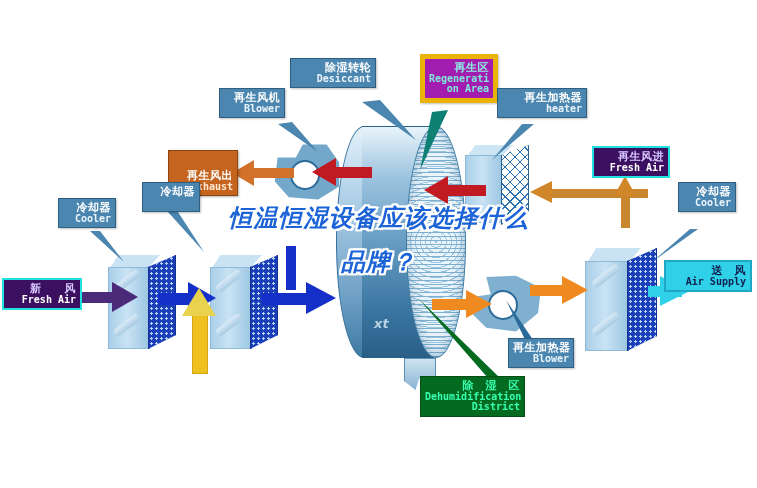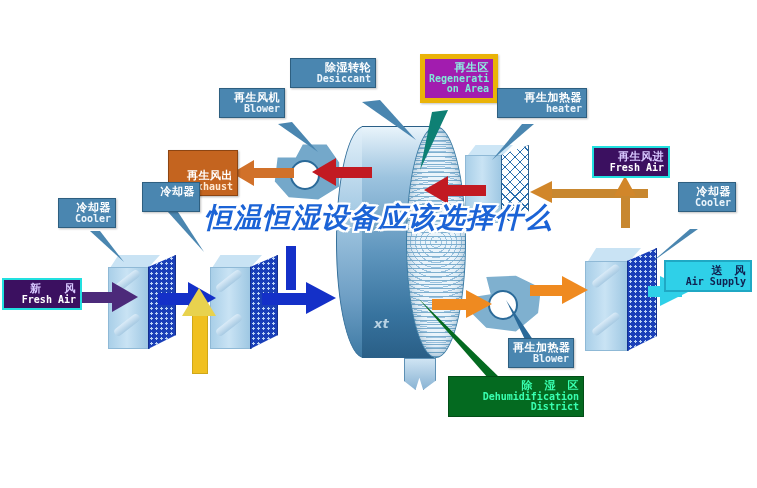--- a/index.html
+++ b/index.html
@@ -51,21 +51,21 @@
   
   .cal-yellow{background:#f2c120;border:2px solid #7e8f1e;}
   .cal-yellow .cn{color:#2a2000;}
   .cal-yellow .en{color:#1d1600;}
 
   
   #headline{position:absolute;left:0;right:0;top:196px;text-align:center;
             z-index:60;pointer-events:none;}
   #headline .line{display:block;
         font-family:"DejaVu Sans","Liberation Sans",sans-serif;
-        font-weight:700;font-style:italic;font-size:28px;line-height:44px;
+        font-weight:700;font-style:italic;font-size:24px;line-height:44px;
         color:#1b63d6;letter-spacing:1px;
         -webkit-text-stroke:3px #ffffff;paint-order:stroke fill;
         text-shadow:
            2px 0 0 #fff,-2px 0 0 #fff,0 2px 0 #fff,0 -2px 0 #fff,
            2px 2px 0 #fff,-2px 2px 0 #fff,2px -2px 0 #fff,-2px -2px 0 #fff;}
 
   
   .piece{position:absolute;}
   .coil-top{position:absolute;background:#b7d8ef;}
   .coil-body{position:absolute;background:linear-gradient(90deg,#a9cfe8 0%,#c9e3f4 45%,#9cc6e2 100%);
@@ -318,28 +318,29 @@
     <span class="cn">新　　风</span>
     <span class="en">Fresh Air</span>
   </div>
 
 
   <div class="lbl cal-blue" style="left:508px;top:338px;width:66px;z-index:30;">
     <span class="cn">再生加热器</span>
     <span class="en">Blower</span>
   </div>
 
-  <div class="lbl cal-green" style="left:448px;top:376px;width:136px;z-index:30;">
+  <div class="lbl cal-green" style="left:420px;top:376px;width:105px;z-index:30;">
     <span class="cn">除　湿　区</span>
     <span class="en">Dehumidification</span>
     <span class="en">District</span>
   </div>
 
   <div class="lbl cal-cyan" style="left:664px;top:260px;width:88px;z-index:30;">
     <span class="cn">送　风</span>
     <span class="en">Air Supply</span>
   </div>
 
   <div id="headline">
     <span class="line">恒温恒湿设备应该选择什么</span>
+    <span class="line">品牌？</span>
   </div>
 
 </div>
 
 </body></html>

